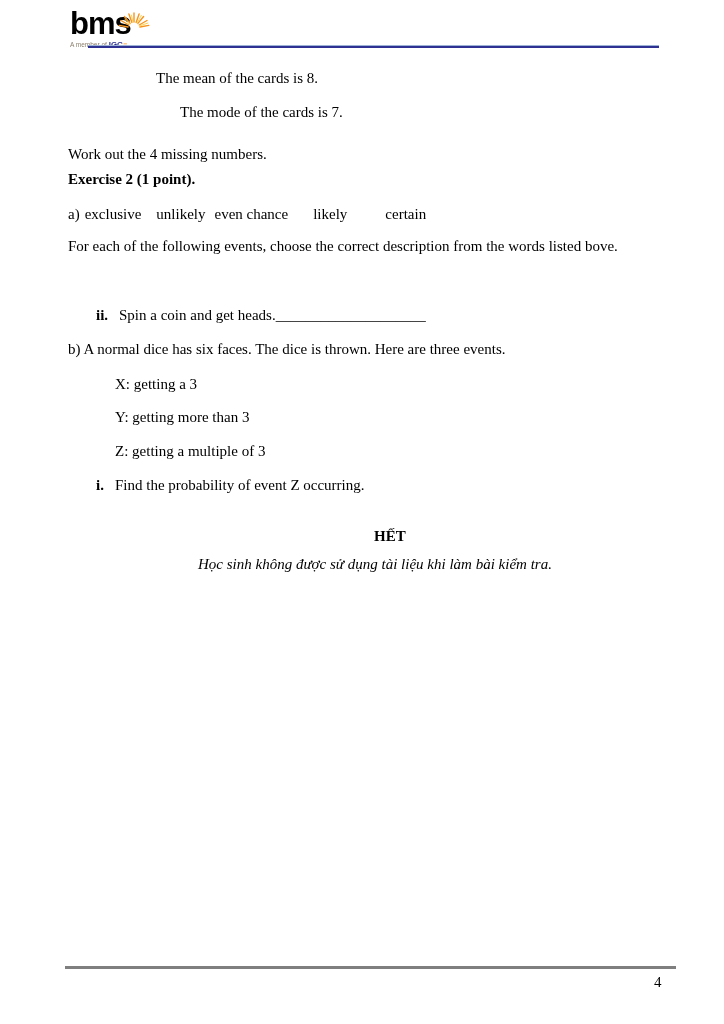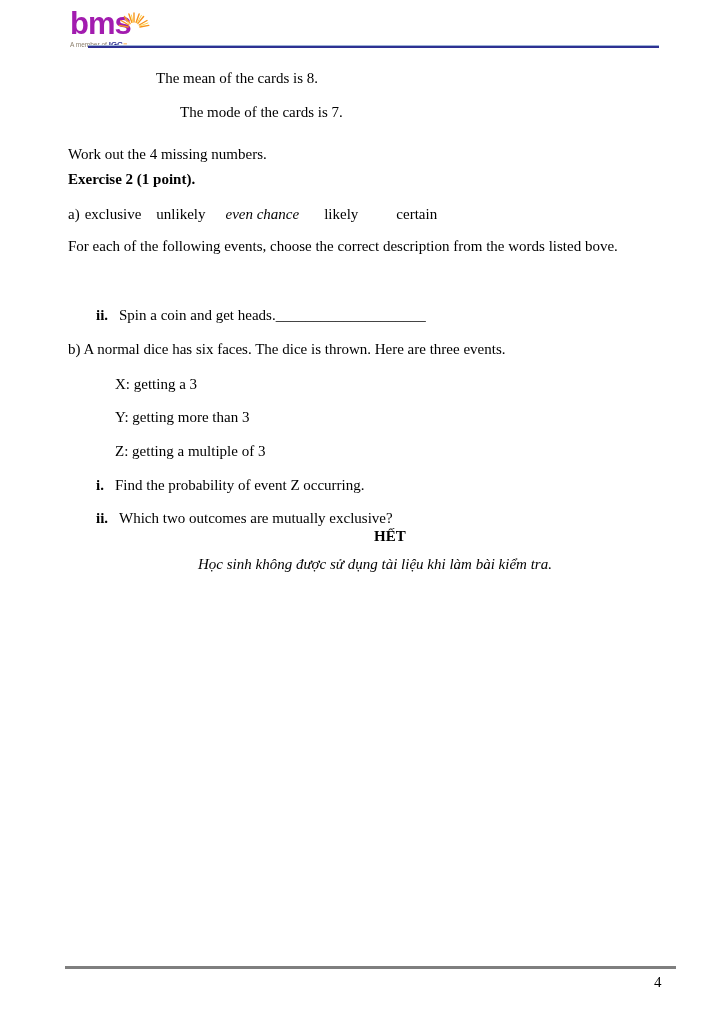--- a/index.html
+++ b/index.html
@@ -14,39 +14,39 @@
   }
   .line { position:absolute; white-space:nowrap; line-height:1.1; }
   .bold { font-weight:bold; }
   .italic { font-style:italic; }
 
   
   .logo-wrap { position:absolute; left:70px; top:10px; width:120px; }
   .logo-text {
     font-family:"Liberation Sans","DejaVu Sans",sans-serif;
     font-weight:bold; font-size:31px; line-height:28px;
-    letter-spacing:-1px; color:#a21caf;
+    letter-spacing:-1px; color:#000000;
   }
   .sunburst { position:absolute; left:48px; top:-5px; }
   .logo-sub {
     font-family:"Liberation Sans","DejaVu Sans",sans-serif;
     font-size:6.5px; color:#8a7d6a; margin-top:2px; white-space:nowrap;
   }
   .logo-sub .org { font-weight:bold; color:#2e3192; font-size:8px; }
   .logo-sub .mark { color:#f7941d; font-size:7px; }
   .header-rule {
     position:absolute; left:88px; top:45px; width:571px; height:2px;
     background:#2e3192; border-top:1px solid #9db3d6;
   }
 
   
   .opt { display:inline-block; }
   .opt.o1 { margin-left:5px; }
   .opt.o2 { margin-left:15px;text-align:right; }
-  .opt.o3 { margin-left:20px;font-style:italic; }
+  .opt.o3 { margin-left:9px; }
   .opt.o4 { margin-left:25px; }
   .opt.o5 { margin-left:38px; }
 
   
   .marker { display:inline-block; font-weight:bold; }
   .m-i  { width:19px; }
   .m-ii { width:23px; }
   .blank { letter-spacing:0; }
 
   
@@ -110,23 +110,20 @@
   <div class="line" style="left:68px; top:341px;">b) A normal dice has six faces. The dice is thrown. Here are three events.</div>
 
   <div class="line" style="left:115px; top:376px;">X: getting a 3</div>
   <div class="line" style="left:115px; top:409px;">Y: getting more than 3</div>
   <div class="line" style="left:115px; top:443px;">Z: getting a multiple of 3</div>
 
   <div class="line" style="left:96px; top:477px;">
     <span class="marker m-i">i.</span><span>Find the probability of event Z occurring.</span>
   </div>
 
-  <div class="line" style="left:96px; top:510px;">
-    <span class="marker m-ii">ii.</span><span>Which two outcomes are mutually exclusive?</span>
-  </div>
 
   <div class="line bold" style="left:374px; top:528px;">HẾT</div>
   <div class="line italic" style="left:198px; top:556px;">Học sinh không được sử dụng tài liệu khi làm bài kiểm tra.</div>
 
   <div class="footer-rule"></div>
   <div class="page-number">4</div>
 
 </div>
 
 </body></html>

